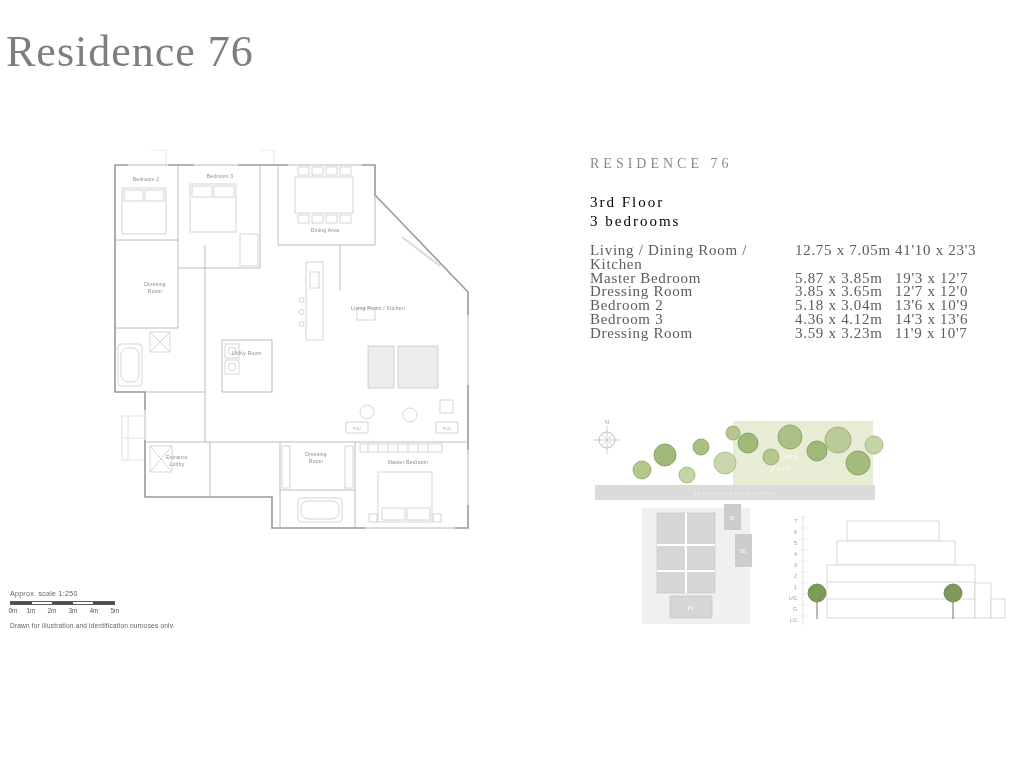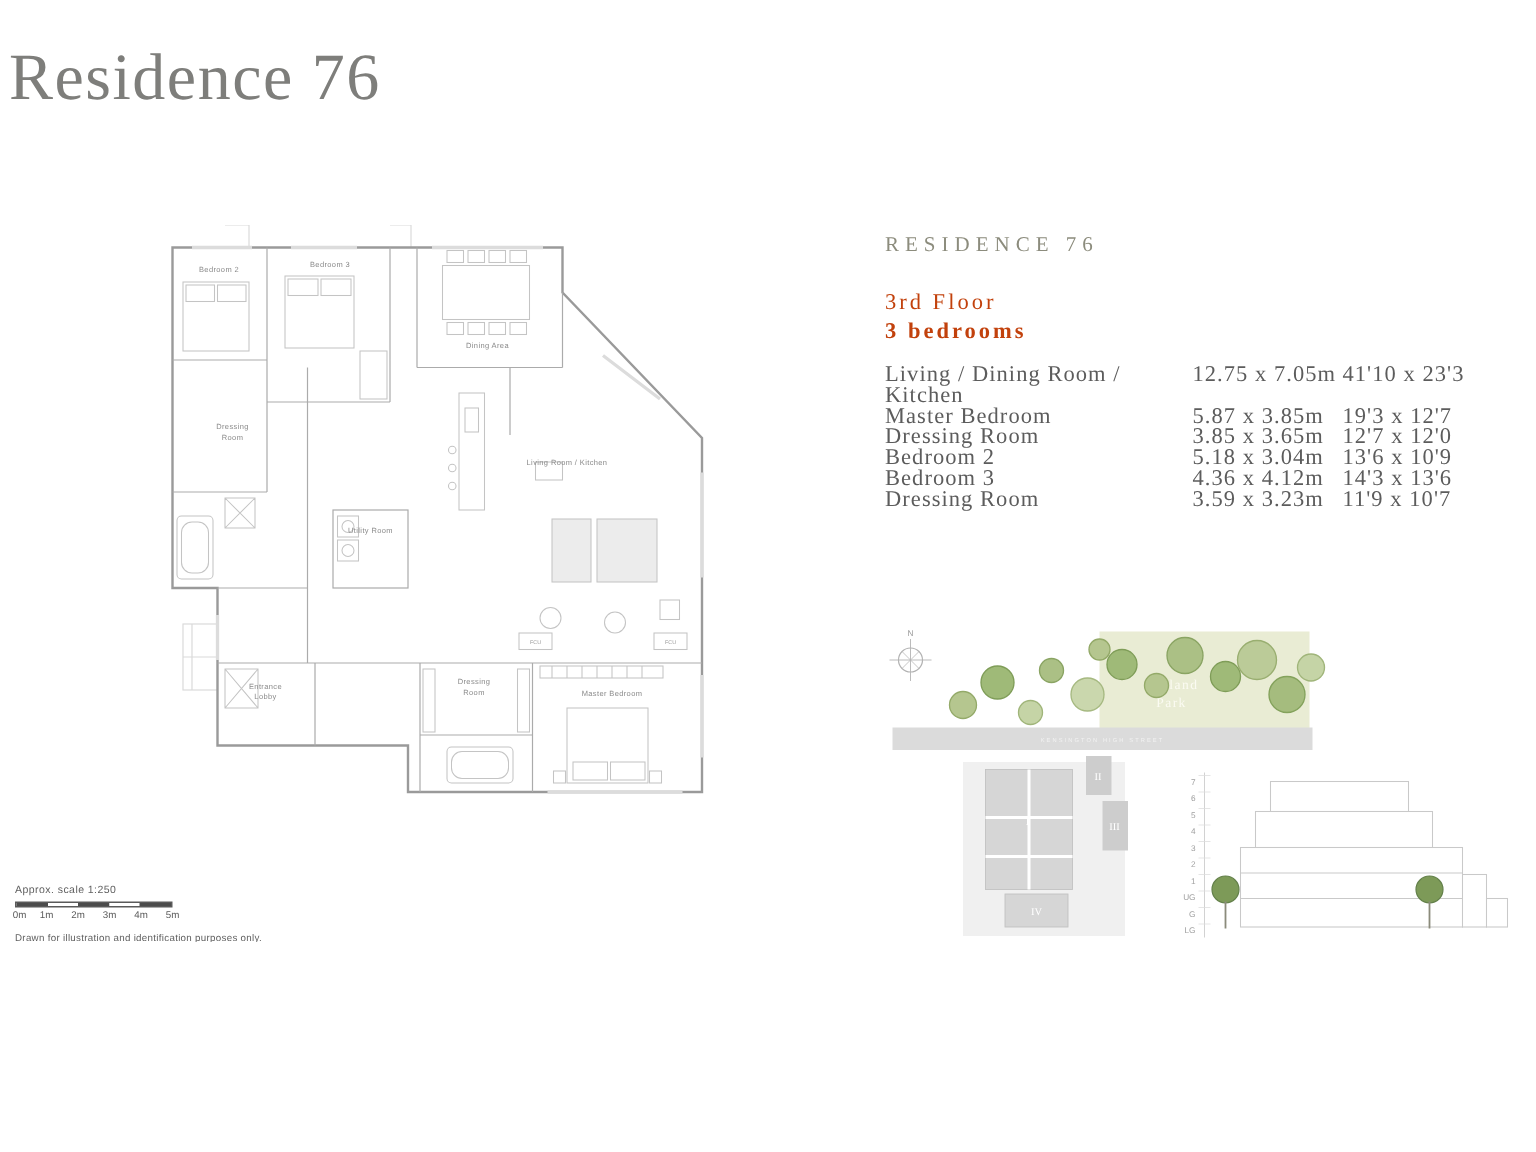--- a/index.html
+++ b/index.html
@@ -23,22 +23,22 @@
   .tick:nth-child(1){ left:3px; } .tick:nth-child(2){ left:21px; } .tick:nth-child(3){ left:42px; }
   .tick:nth-child(4){ left:63px; } .tick:nth-child(5){ left:84px; } .tick:nth-child(6){ left:105px; }
   .disclaimer { font-size:6.5px; color:#5f5f5f; margin-top:6px; letter-spacing:.2px; }
 
   .pagenum { position:absolute; left:6px; top:674px; font-family:Liberation Mono, monospace;
              font-size:44px; color:#14532d; }
 
   .details { position:absolute; left:590px; top:156px; width:424px; }
   .res-heading { font-family:"Liberation Serif", serif; font-size:14px; letter-spacing:4px; color:#8c8c7d; }
   .floor-line1 { margin-top:22px; }
-  .floor-line { font-family:"Liberation Serif", serif; font-size:15px; letter-spacing:2px; color:#c2410c; }
-  .floor-line2 { margin-top:2px;font-weight:bold; }
+  .floor-line { font-family:"Liberation Serif", serif; font-size:15px; letter-spacing:2px; color:#000000; }
+  .floor-line2 { margin-top:2px; }
   .dims { margin-top:14px; font-size:15px; color:#5c5c5c; letter-spacing:.7px;font-family:Liberation Serif, serif; }
   .dim-row { display:grid; grid-template-columns:205px 100px 1fr; line-height:13.8px; }
   .area-row { margin-top:14px; }
 
   .sitemap { position:absolute; left:585px; top:413px; width:430px; height:230px; display:block; }
   .parklabel { font-family:"Liberation Serif", serif; font-size:9px; letter-spacing:1px; fill:#fbfbf2; text-anchor:middle; }
   .roadlabel { font-size:3.8px; letter-spacing:1.4px; fill:#f2f2f2; text-anchor:middle; font-family:"Liberation Sans",sans-serif; }
   .blocklabel { font-family:"Liberation Serif", serif; font-size:7px; fill:#ffffff; text-anchor:middle; }
   .floorlabel { font-size:5.5px; fill:#a0a0a0; text-anchor:end; font-family:"Liberation Sans",sans-serif; }
   .compasslabel { font-size:5.5px; fill:#9a9a9a; text-anchor:middle; font-family:"Liberation Sans",sans-serif; }

